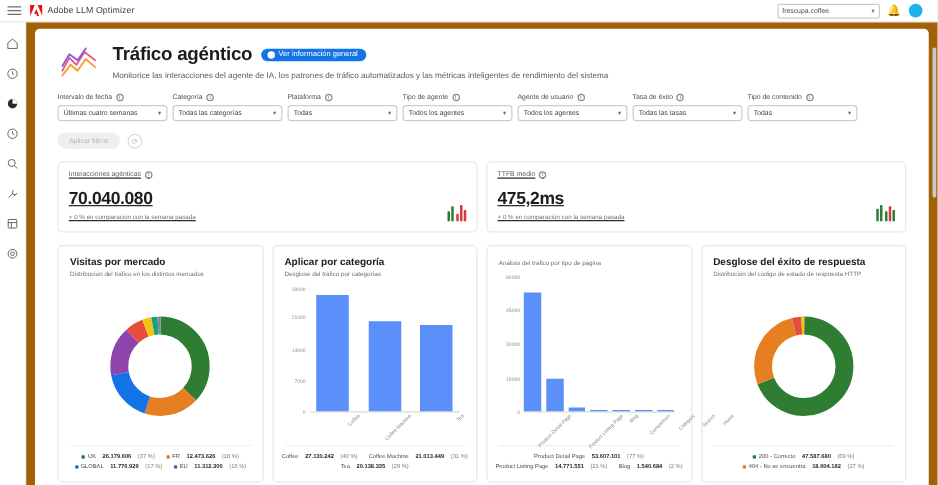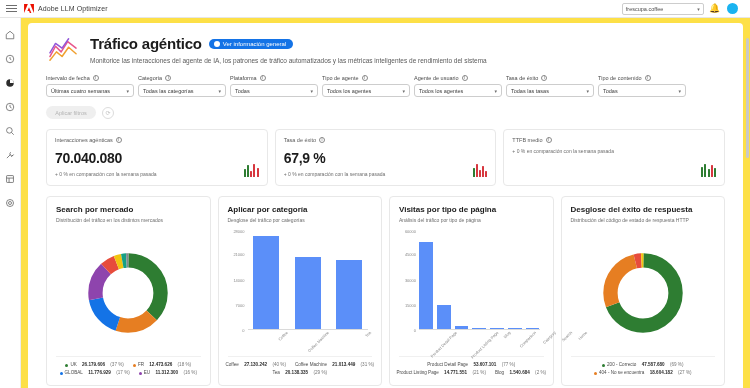--- a/index.html
+++ b/index.html
@@ -33,21 +33,21 @@
     position: absolute; left: 0; top: 18px; bottom: 0; width: 21px;
     background: #fff; border-right: 1px solid #ededed;
     display: flex; flex-direction: column; align-items: center; padding-top: 10px; gap: 11px;
   }
   .rail-icon { width: 13px; height: 13px; display: flex; align-items: center; justify-content: center;
     color: #5d5d5d; cursor: pointer; }
   .rail-icon.active { color: #2c2c2c; }
   
   .main {
     position: absolute; left: 21px; right: 0; top: 18px; bottom: 0;
-    background: #fde047; overflow: hidden;
+    background: #a16207; overflow: hidden;
   }
   .sheet {
     position: absolute; left: 7px; right: 7px; top: 5px; bottom: -40px;
     background: #fff; border-radius: 4px 4px 0 0;
   }
   .scrollbar {
     position: absolute; right: 1px; top: 20px; width: 3px; height: 120px;
     background: #c9c9c9; border-radius: 2px;
   }
   
@@ -75,21 +75,21 @@
     font-size: 5.5px; color: #3c3c3c; cursor: pointer;
   }
   .actions { display: flex; align-items: center; gap: 6px; padding: 9px 18px 0 18px; }
   .btn-ghost {
     height: 13px; min-width: 50px; border-radius: 7px; background: #efefef; color: #b4b4b4;
     font-size: 5.5px; display: flex; align-items: center; justify-content: center; padding: 0 8px; cursor: pointer;
   }
   .icon-btn { width: 12px; height: 12px; border-radius: 50%; border: .7px solid #dcdcdc; color: #bdbdbd;
     font-size: 6px; display: flex; align-items: center; justify-content: center; cursor: pointer; }
   
-  .kpi-row { display: flex; gap: 7px; padding: 10px 18px 0 18px; }
+  .kpi-row { display: flex; gap: 7px; padding: 10px 18px 0 18px; text-decoration: underline; }
   .kpi {
     flex: 1; border: 1px solid #e8e8e8; border-radius: 4px; background: #fff;
     padding: 7px 8px 8px 8px; position: relative; min-width: 0;
   }
   .kpi-label { font-size: 5.5px; color: #5a5a5a; display: flex; align-items: center; gap: 3px; }
   .kpi-value { font-size: 14px; font-weight: bold; color: #1c1c1c; margin-top: 7px; letter-spacing: -.3px; }
   .kpi-delta { font-size: 5px; color: #6e6e6e; margin-top: 5px; }
   .spark { position: absolute; right: 8px; bottom: 8px; display: flex; align-items: flex-end; gap: 1.2px; height: 14px; }
   .spark i { width: 2px; display: block; border-radius: .5px; }
   
@@ -311,53 +311,39 @@
         <div class="spark">
           <i style="height:8px;background:#2e7d32"></i>
             <i style="height:12px;background:#2e7d32"></i>
             <i style="height:6px;background:#d7373f"></i>
             <i style="height:13px;background:#d7373f"></i>
             <i style="height:9px;background:#d7373f"></i>
         </div>
       </div>
       <div class="kpi">
         <div class="kpi-label">
-            <span>Tasa de éxito</span>
-            <span class="info-i">i</span>
-          </div>
-        <div class="kpi-value">67,9 %</div>
-        <div class="kpi-delta">+ 0 % en comparación con la semana pasada</div>
-        <div class="spark">
-          <i style="height:9px;background:#2e7d32"></i>
-            <i style="height:13px;background:#d7373f"></i>
-            <i style="height:7px;background:#d7373f"></i>
-            <i style="height:11px;background:#d7373f"></i>
-            <i style="height:6px;background:#d7373f"></i>
-        </div>
-      </div>
-      <div class="kpi">
-        <div class="kpi-label">
             <span>TTFB medio</span>
             <span class="info-i">i</span>
           </div>
+        <div class="kpi-value">475,2ms</div>
         <div class="kpi-delta">+ 0 % en comparación con la semana pasada</div>
         <div class="spark">
           <i style="height:10px;background:#2e7d32"></i>
             <i style="height:13px;background:#2e7d32"></i>
             <i style="height:8px;background:#2e7d32"></i>
             <i style="height:12px;background:#d7373f"></i>
             <i style="height:9px;background:#2e7d32"></i>
         </div>
       </div>
     </div>
 
     <div class="cards">
 
       <div class="card">
-        <div class="card-title">Search por mercado</div>
+        <div class="card-title">Visitas por mercado</div>
         <div class="card-sub">Distribución del tráfico en los distintos mercados</div>
         <div class="plot">
           <div class="donut-wrap">
             <svg width="86" height="86" viewBox="0 0 42 42">
               <circle cx="21" cy="21" r="15.9" fill="transparent" stroke="#2e7d32" stroke-width="7" stroke-dasharray="37 63" stroke-dashoffset="25"></circle>
               <circle cx="21" cy="21" r="15.9" fill="transparent" stroke="#e67e22" stroke-width="7" stroke-dasharray="18 82" stroke-dashoffset="-12"></circle>
               <circle cx="21" cy="21" r="15.9" fill="transparent" stroke="#1473e6" stroke-width="7" stroke-dasharray="17 83" stroke-dashoffset="-30"></circle>
               <circle cx="21" cy="21" r="15.9" fill="transparent" stroke="#8e44ad" stroke-width="7" stroke-dasharray="16 84" stroke-dashoffset="-47"></circle>
               <circle cx="21" cy="21" r="15.9" fill="transparent" stroke="#e74c3c" stroke-width="7" stroke-dasharray="6 94" stroke-dashoffset="-63"></circle>
               <circle cx="21" cy="21" r="15.9" fill="transparent" stroke="#f1c40f" stroke-width="7" stroke-dasharray="3 97" stroke-dashoffset="-69"></circle>
@@ -407,21 +393,20 @@
             <span class="lg"><span>Coffee</span>&nbsp;<b>27.130.242</b>&nbsp;<span class="pct">(40 %)</span></span>
             <span class="lg"><span>Coffee Machine</span>&nbsp;<b>21.013.449</b>&nbsp;<span class="pct">(31 %)</span></span>
           </div>
           <div class="legend-row">
             <span class="lg"><span>Tea</span>&nbsp;<b>20.138.335</b>&nbsp;<span class="pct">(29 %)</span></span>
           </div>
         </div>
       </div>
 
       <div class="card">
-        <div class="card-title">Visitas por tipo de página</div>
         <div class="card-sub">Análisis del tráfico por tipo de página</div>
         <div class="plot">
           <div class="yaxis">
             <span class="ytick" style="top:100%">0</span>
             <span class="ytick" style="top:75%">15000</span>
             <span class="ytick" style="top:50%">30000</span>
             <span class="ytick" style="top:25%">45000</span>
             <span class="ytick" style="top:2%">60000</span>
           </div>
           <div class="bars">

